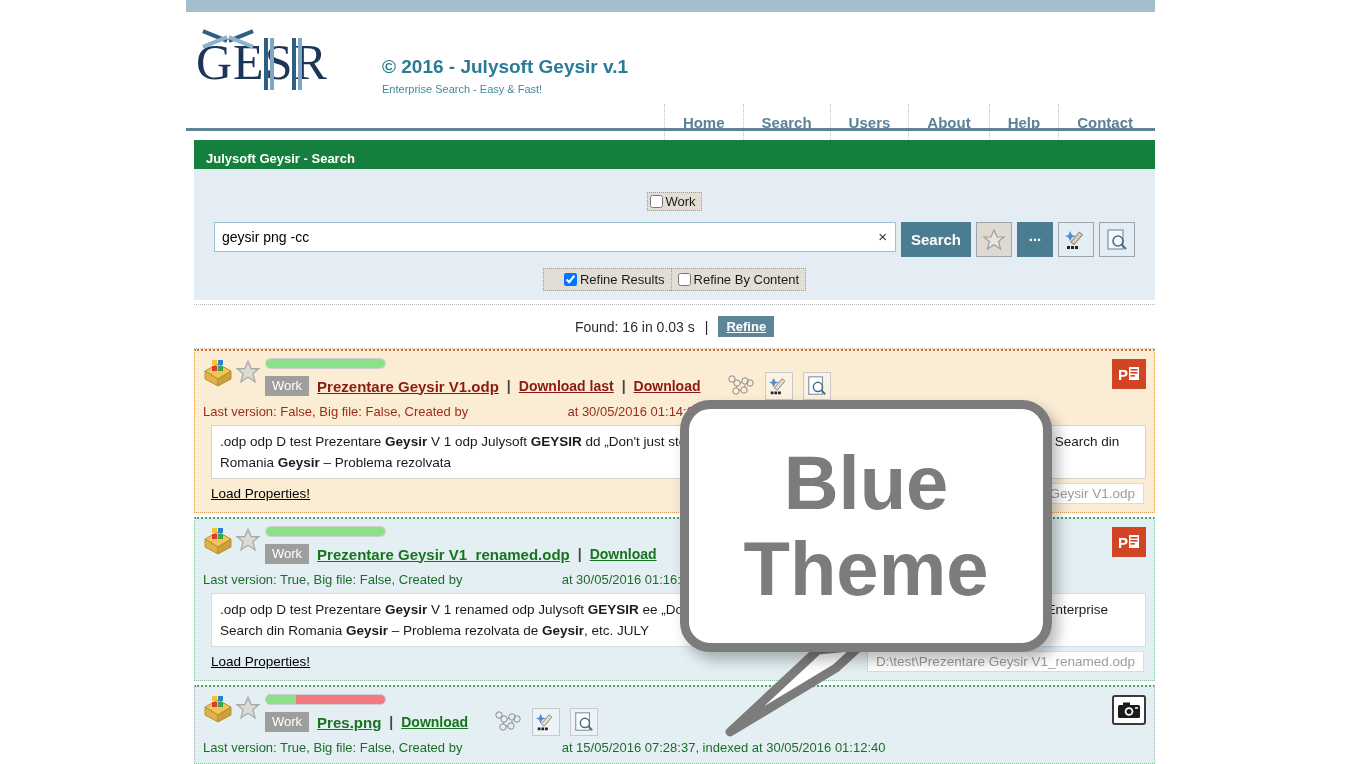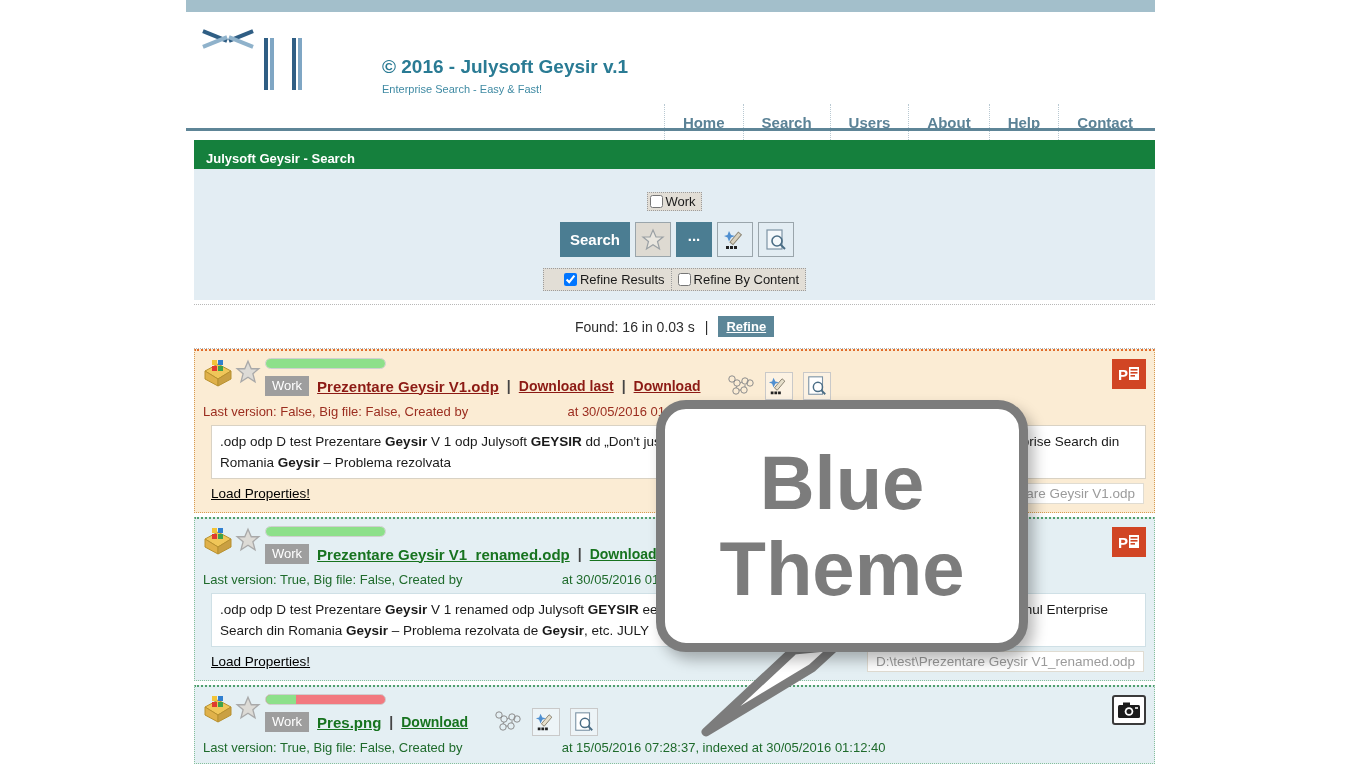--- a/index.html
+++ b/index.html
@@ -237,21 +237,21 @@
   }
   .ftype {
     position: absolute; right: 8px; top: 8px;
     width: 34px; height: 30px;
   }
   .ftype.ppt { background: #d14524; display:flex; align-items:center; justify-content:center; }
   .ftype.cam { background: #ffffff; border: 2px solid #3a3a3a; border-radius: 3px; display:flex; align-items:center; justify-content:center; }
 
   
   .callout {
-    position: absolute; left: 656px; top: 400px; width: 372px; height: 280px;
+    position: absolute; left: 680px; top: 400px; width: 372px; height: 280px;
     pointer-events: none;
   }
   .callout-bubble {
     position: absolute; left: 0; top: 0; width: 372px; height: 252px;
     background: #ffffff;
     border: 9px solid #7c7c7c;
     border-radius: 30px;
     box-shadow: 6px 8px 14px rgba(0,0,0,.28);
     display: flex; align-items: center; justify-content: center;
   }
@@ -265,20 +265,21 @@
 </head>
 <body>
 
 <div id="page">
 
   <div class="top-strip"></div>
 
   <div class="header">
     <div class="brand-row">
       <div class="logo">
+        <div class="logo-text">GESR</div>
         <div class="logo-bars">
           <i class="b1"></i>
             <i class="b2"></i>
             <i class="b3"></i>
             <i class="b4"></i>
         </div>
         <div class="logo-x">
           <span class="x1"></span>
             <span class="x2"></span>
             <span class="x3"></span>
@@ -307,20 +308,24 @@
   <div class="search-panel">
 
     <div class="work-chk-wrap">
       <label class="chk-box">
         <input type="checkbox" style="">
         <span>Work</span>
       </label>
     </div>
 
     <div class="search-row">
+      <div class="search-input-wrap">
+        <input class="search-input" type="text" value="geysir png -cc" style="">
+        <span class="clear-x">×</span>
+      </div>
 
       <button class="btn-search">Search</button>
 
       <div class="btn-icon">
         <svg width="24" height="24" viewBox="0 0 24 24">
           <polygon points="12,2 15,9 22,9 16.5,13.5 18.5,21 12,16.8 5.5,21 7.5,13.5 2,9 9,9" fill="#e9e6df" stroke="#9aa0a4" stroke-width="1.2"></polygon>
         </svg>
       </div>
 
       <div class="btn-icon dots">

